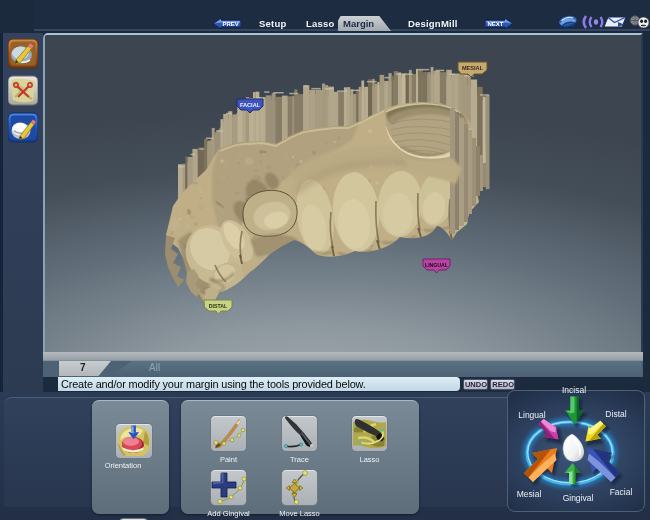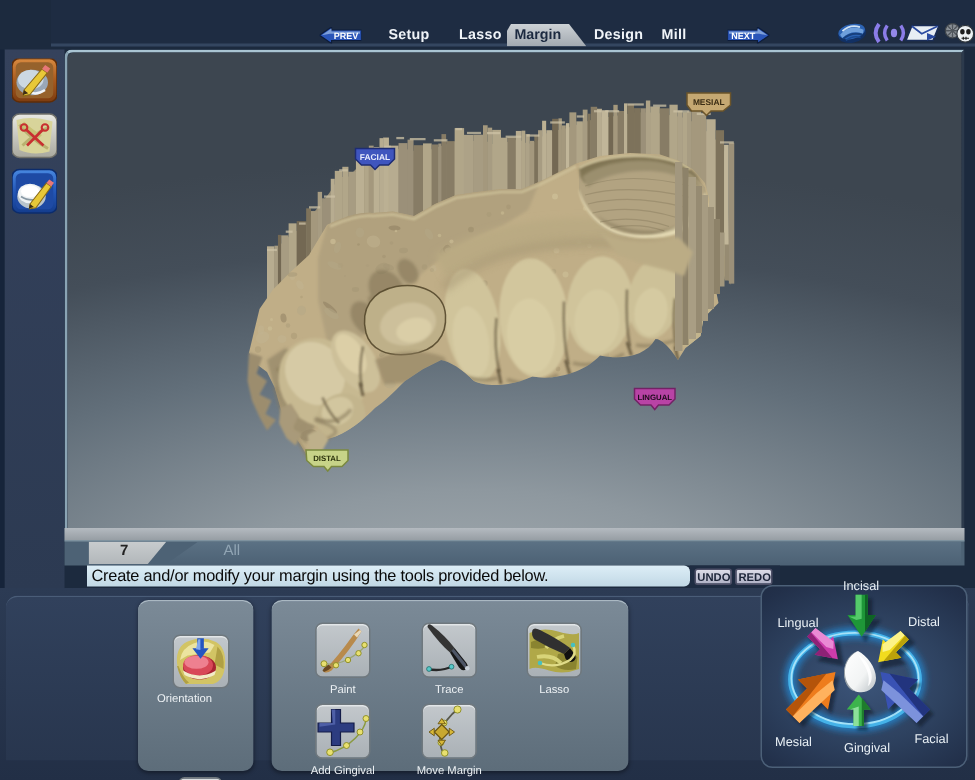--- a/index.html
+++ b/index.html
@@ -53,21 +53,21 @@
 </head>
 <body>
 <div id="app">
 
   <div id="topbar">
     <span class="navtab" style="left:225px;">Setup</span>
     <span class="navtab" style="left:272px;">Lasso</span>
     <div id="tab-margin">
         <span>Margin</span>
       </div>
-    <span class="navtab" style="left:350px;padding-left:12px;">Design</span>
+    <span class="navtab" style="left:362px;padding-left:12px;">Design</span>
     <span class="navtab" style="left:407px;">Mill</span>
     <svg class="navbtn" style="left:179px;" width="28" height="11" viewBox="0 0 28 11">
       <polygon points="0,5.5 8,0 8,2 28,2 28,9 8,9 8,11" fill="#2a55b8" stroke="#0d1c3a" stroke-width="0.8"></polygon>
       <polygon points="1.5,5.5 8,1 8,3 27,3 27,4.5 7,4.5" fill="#7e9fd8"></polygon>
       <text x="9.5" y="8.2" font-size="6" font-weight="bold" fill="#fff">PREV</text>
     </svg>
     <svg class="navbtn" style="left:451px;" width="28" height="11" viewBox="0 0 28 11">
       <polygon points="28,5.5 20,0 20,2 0,2 0,9 20,9 20,11" fill="#2a55b8" stroke="#0d1c3a" stroke-width="0.8"></polygon>
       <polygon points="26.5,5.5 20,1 20,3 1,3 1,4.5 21,4.5" fill="#7e9fd8"></polygon>
       <text x="2.5" y="8.2" font-size="6" font-weight="bold" fill="#fff">NEXT</text>
@@ -743,21 +743,21 @@
           <g>
             <polygon points="12.5,13 17.5,18 12.5,23 7.5,18" fill="#c8a830" stroke="#6a5410" stroke-width="0.8"></polygon>
             <path d="M12.5,9 l2.5,3.5 h-5 z M12.5,27 l2.5,-3.5 h-5 z M4,18 l3.5,-2.5 v5 z M21,18 l-3.5,-2.5 v5 z" fill="#d8b838" stroke="#6a5410" stroke-width="0.6"></path>
           </g>
         </svg>
       </div>
       <div class="toollbl" style="left:10px; top:54px; width:75px;">Paint</div>
       <div class="toollbl" style="left:81px; top:54px; width:75px;">Trace</div>
       <div class="toollbl" style="left:151px; top:54px; width:75px;">Lasso</div>
       <div class="toollbl" style="left:10px; top:108px; width:75px;">Add Gingival</div>
-      <div class="toollbl" style="left:81px; top:108px; width:75px;">Move Margin</div>
+      <div class="toollbl" style="left:81px; top:108px; width:75px;">Move Lasso</div>
     </div>
   </div>
 
     <div id="compass"></div>
     <div style="position:absolute; left:505px; top:385px; width:142px; height:130px; overflow:visible;">
       <svg width="142" height="130" viewBox="505 385 142 130">
         <defs>
           <filter id="glow" x="-40%" y="-40%" width="180%" height="180%">
             <feGaussianBlur stdDeviation="2.2"></feGaussianBlur>
           </filter>

